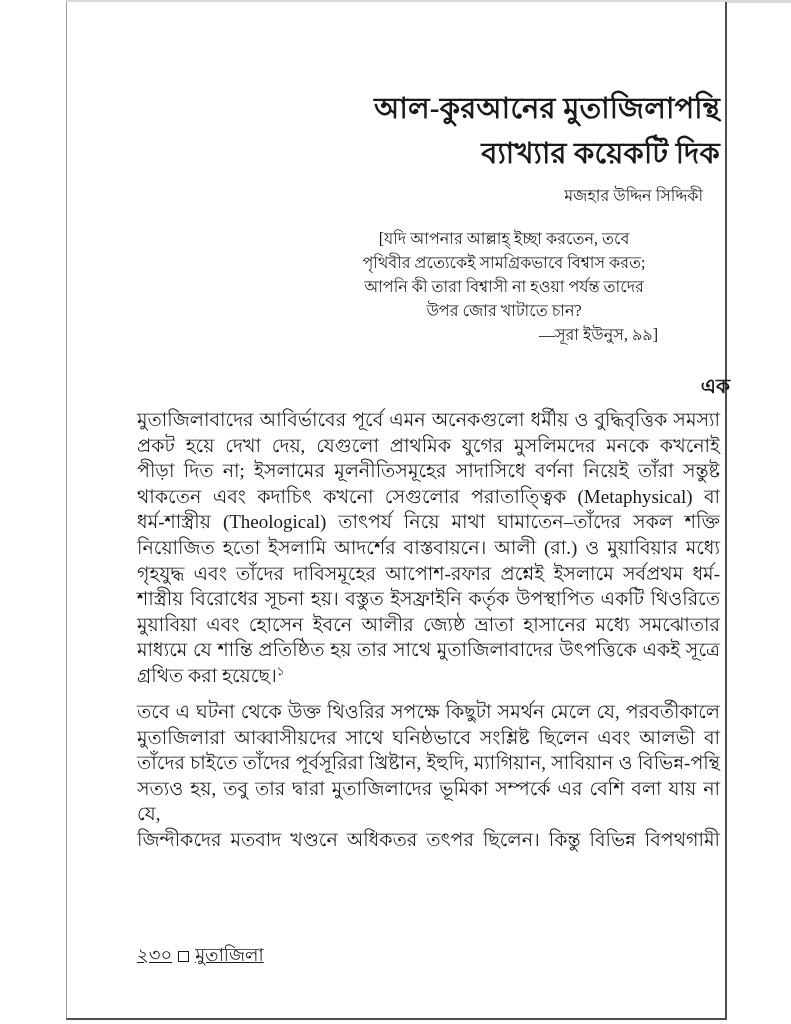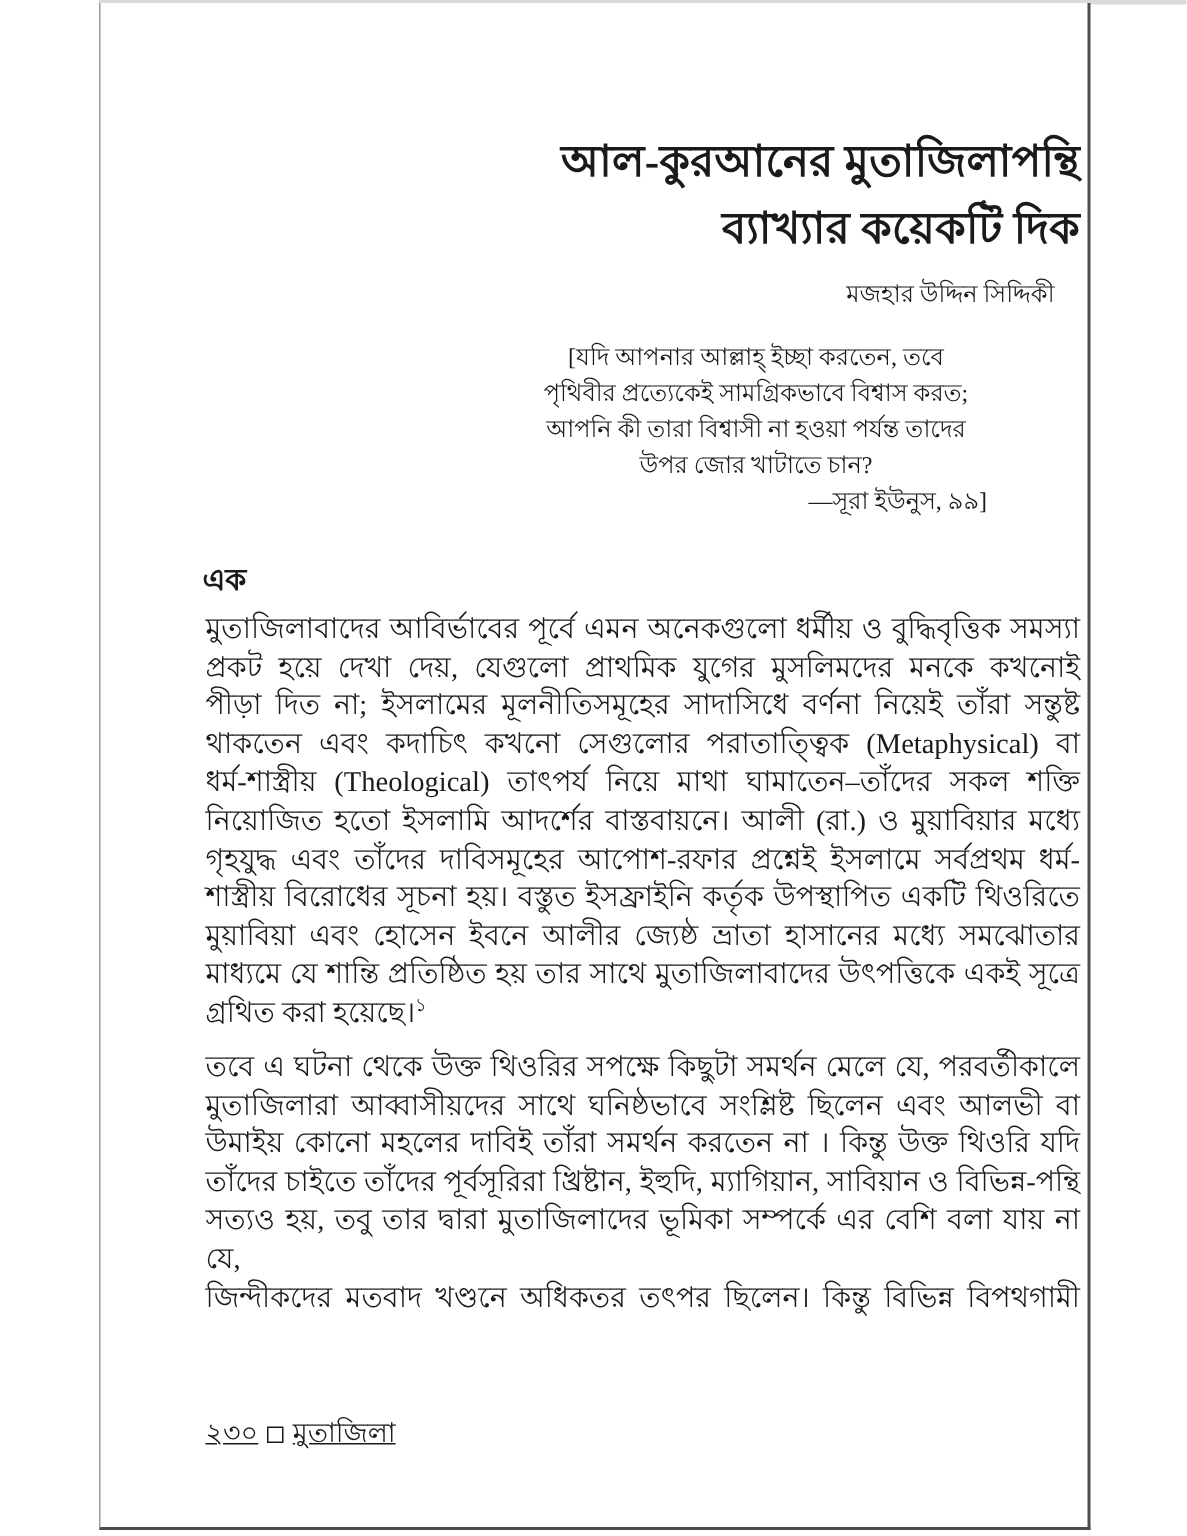--- a/index.html
+++ b/index.html
@@ -33,22 +33,22 @@
     position: absolute; top: 183px; right: 88px;
     font-size: 16px;
   }
   .epigraph {
     position: absolute; top: 227px; left: 306px; width: 396px;
     font-size: 16px; line-height: 24px; text-align: center;
   }
   .epigraph .ep-attribution { text-align: right; padding-right: 44px; }
 
   .section-heading {
-    position: absolute; top: 371px; left: 135px; width: 583px;
-    margin: 0; text-align: left;
+    position: absolute; top: 371px; left: 147px; width: 583px;
+    margin: 0; text-align: right;
     font-size: 20px; font-weight: 700;
   }
 
   .para { position: absolute; left: 137px; width: 583px; font-size: 19px; line-height: 25.6px; }
   .para-1 { top: 407px; }
   .para-2 { top: 699px; }
   .jline { text-align: justify; text-align-last: justify; }
   .lline { text-align: left; text-align-last: left; }
   sup.fn-ref { font-size: 12px; line-height: 0; }
 
@@ -97,21 +97,20 @@
     <div class="jline">মুয়াবিয়া এবং হোসেন ইবনে আলীর জ্যেষ্ঠ ভ্রাতা হাসানের মধ্যে সমঝোতার</div>
     <div class="jline">মাধ্যমে যে শান্তি প্রতিষ্ঠিত হয় তার সাথে মুতাজিলাবাদের উৎপত্তিকে একই সূত্রে</div>
     <div class="lline">
       <span>গ্রথিত করা হয়েছে।</span><sup class="fn-ref">১</sup>
     </div>
   </section>
 
   <section class="para para-2">
     <div class="jline">তবে এ ঘটনা থেকে উক্ত থিওরির সপক্ষে কিছুটা সমর্থন মেলে যে, পরবর্তীকালে</div>
     <div class="jline">মুতাজিলারা আব্বাসীয়দের সাথে ঘনিষ্ঠভাবে সংশ্লিষ্ট ছিলেন এবং আলভী বা</div>
-    <div class="jline">উমাইয় কোনো মহলের দাবিই তাঁরা সমর্থন করতেন না । কিন্তু উক্ত থিওরি যদি</div>
     <div class="jline">তাঁদের চাইতে তাঁদের পূর্বসূরিরা খ্রিষ্টান, ইহুদি, ম্যাগিয়ান, সাবিয়ান ও বিভিন্ন-পন্থি</div>
     <div class="jline">সত্যও হয়, তবু তার দ্বারা মুতাজিলাদের ভূমিকা সম্পর্কে এর বেশি বলা যায় না যে,</div>
     <div class="jline">জিন্দীকদের মতবাদ খণ্ডনে অধিকতর তৎপর ছিলেন। কিন্তু বিভিন্ন বিপথগামী</div>
   </section>
 
 
   <div class="page-footer">
     <span>২৩০</span>
     <span class="sq"></span>
     <span>মুতাজিলা</span>

